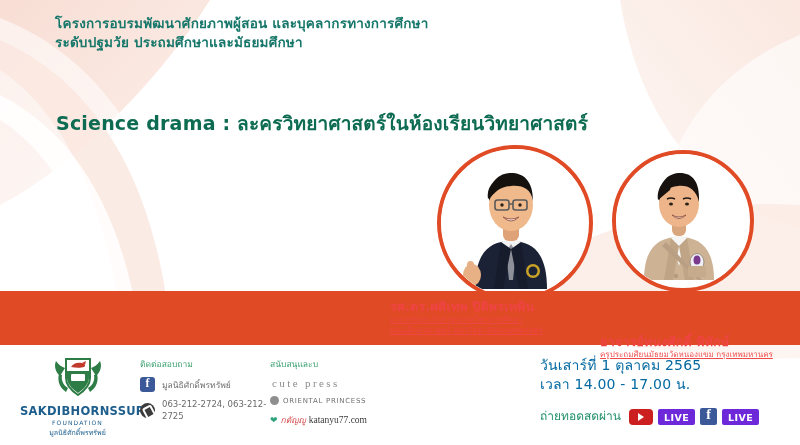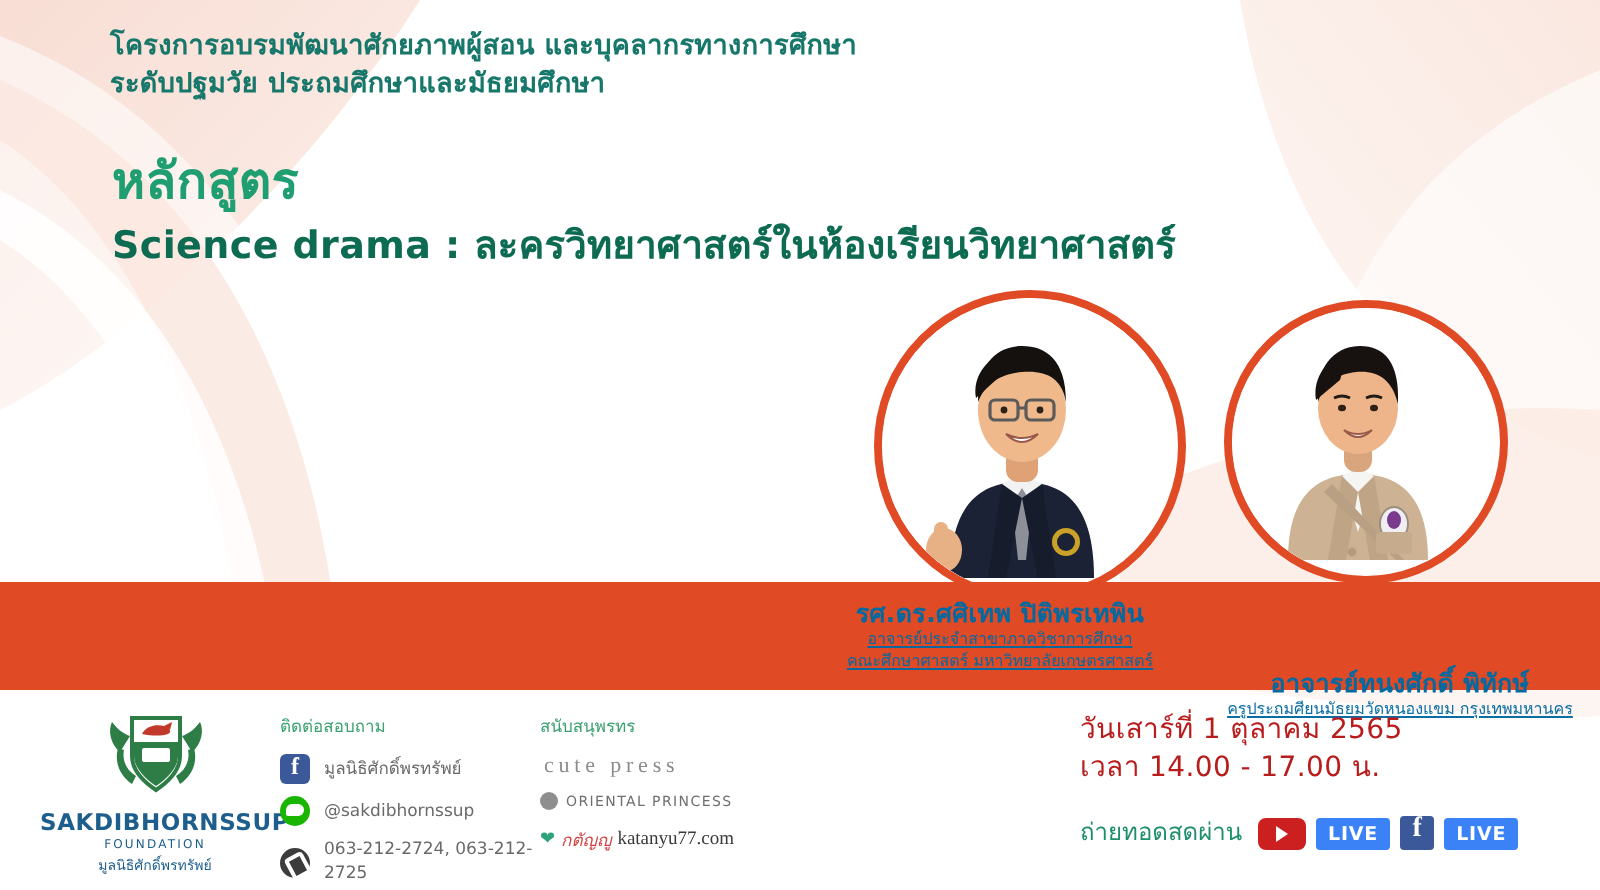--- a/index.html
+++ b/index.html
@@ -41,21 +41,21 @@
   .portrait{
     position:absolute;border-radius:50%;
     border:4px solid #e04a25;background:#ffffff;
     overflow:hidden;
   }
   .portrait.p1{left:437px;top:145px;width:148px;height:148px;}
   .portrait.p2{left:612px;top:150px;width:134px;height:134px;}
   .ph{position:absolute;inset:0;overflow:hidden;border-radius:50%;}
 
   
-  .caption{position:absolute;text-align:center;color:#0369a1;}
+  .caption{position:absolute;text-align:left;color:#ef4444;}
   .caption .nm{font-size:12.5px;font-weight:700;line-height:15px;letter-spacing:.2px;}
   .caption .sub{font-size:8px;line-height:11px;font-weight:400;opacity:.97;text-decoration:underline;}
   .cap1{left:390px;top:299px;width:220px;}
   .cap2{left:600px;top:302px;width:200px;margin-top:32px;}
 
   
   .footer{position:absolute;left:0;top:348px;width:800px;height:97px;}
 
   .logo-wrap{position:absolute;left:20px;top:6px;width:115px;text-align:center;}
   .logo-name{
@@ -94,32 +94,32 @@
   .sp-cute{color:#8c8c8c;font-size:11px;letter-spacing:2.4px;margin:4px 0 7px 2px;
            font-family:"Liberation Serif",serif;}
   .sp-op{display:flex;align-items:center;gap:4px;margin-bottom:8px;}
   .sp-op .dot{width:9px;height:9px;border-radius:50%;background:#8e8e8e;}
   .sp-op .t{color:#6f6f6f;font-size:7px;letter-spacing:.7px;text-align:center;}
   .sp-kat{display:flex;align-items:center;gap:3px;}
   .sp-kat .hrt{color:#2fa37a;font-size:9px;line-height:9px;}
   .sp-kat .th{color:#d14343;font-size:8.5px;font-style:italic;}
   .sp-kat .url{color:#3a3a3a;font-size:9.5px;font-family:"Liberation Serif",serif;}
 
-  .dt{color:#b91c1c;font-size:14px;line-height:19px;font-weight:400;letter-spacing:.2px;}
+  .dt{color:#0369a1;font-size:14px;line-height:19px;font-weight:400;letter-spacing:.2px;}
   .live-row{display:flex;align-items:flex-end;gap:5px;margin-top:12px;}
   .live-row .lbl{color:#1f8f6b;font-size:12px;margin-right:3px;}
   .yt{
     width:24px;height:16px;background:#cc1f1f;border-radius:4px;position:relative;
   }
   .yt::after{
     content:"";position:absolute;left:9px;top:4px;
     border-left:6px solid #fff;border-top:4px solid transparent;border-bottom:4px solid transparent;
   }
   .badge-live{
-    background:#3b82f6;color:#fff;font-size:9.5px;font-weight:700;
+    background:#6d28d9;color:#fff;font-size:9.5px;font-weight:700;
     padding:2.5px 6px;border-radius:2px;letter-spacing:.4px;
   }
   .fbsq{
     width:17px;height:17px;background:#3b5998;border-radius:2px;position:relative;
   }
   .fbsq::after{
     content:"f";position:absolute;left:0;right:0;top:-1px;text-align:center;
     color:#fff;font-size:14px;font-weight:700;font-family:"Liberation Serif",serif;
   }
 </style>
@@ -149,21 +149,20 @@
       <path d="M560,250 C640,215 720,200 800,205 L800,291 L560,291 Z" fill="#fbe9e2" opacity="0.75"></path>
       <path d="M0,345 L800,345 L800,445 L0,445 Z" fill="#ffffff"></path>
       <path d="M620,345 C700,355 760,360 800,358 L800,345 Z" fill="#fbeee9" opacity="0.6"></path>
     </svg>
   </div>
 
   <div class="hdr">
     <div class="hdr-l1">โครงการอบรมพัฒนาศักยภาพผู้สอน และบุคลากรทางการศึกษา</div>
     <div class="hdr-l2">ระดับปฐมวัย ประถมศึกษาและมัธยมศึกษา</div>
   </div>
-  <div class="course-label">หลักสูตร</div>
   <div class="course-title">Science drama : ละครวิทยาศาสตร์ในห้องเรียนวิทยาศาสตร์</div>
 
   <div class="portrait p1">
     <div class="ph">
       <svg width="140" height="140" viewBox="0 0 140 140" xmlns="http://www.w3.org/2000/svg">
         <rect width="140" height="140" fill="#ffffff"></rect>
 
         <path d="M34,140 C34,104 48,92 70,92 C92,92 106,104 106,140 Z" fill="#1b2235"></path>
 
         <path d="M60,93 L70,128 L80,93 L70,88 Z" fill="#f2f2f2"></path>
@@ -271,33 +270,29 @@
     </div>
 
     <div class="col-contact">
       <div class="col-head">ติดต่อสอบถาม</div>
 
       <div class="crow">
         <span class="ic ic-fb"></span>
         <span class="lbl">มูลนิธิศักดิ์พรทรัพย์</span>
       </div>
 
-      <div class="crow">
-        <span class="ic ic-line"></span>
-        <span class="lbl">@sakdibhornssup</span>
-      </div>
 
       <div class="crow">
         <span class="ic ic-tel"></span>
         <span class="lbl">063-212-2724, 063-212-2725</span>
       </div>
     </div>
 
     <div class="col-sponsor">
-      <div class="col-head">สนับสนุพรทร</div>
+      <div class="col-head">สนับสนุและบ</div>
       <div class="sp-cute">cute press</div>
       <div class="sp-op">
         <span class="dot"></span>
         <span class="t">ORIENTAL PRINCESS</span>
       </div>
       <div class="sp-kat">
         <span class="hrt">❤</span>
         <span class="th">กตัญญู</span>
         <span class="url">katanyu77.com</span>
       </div>

